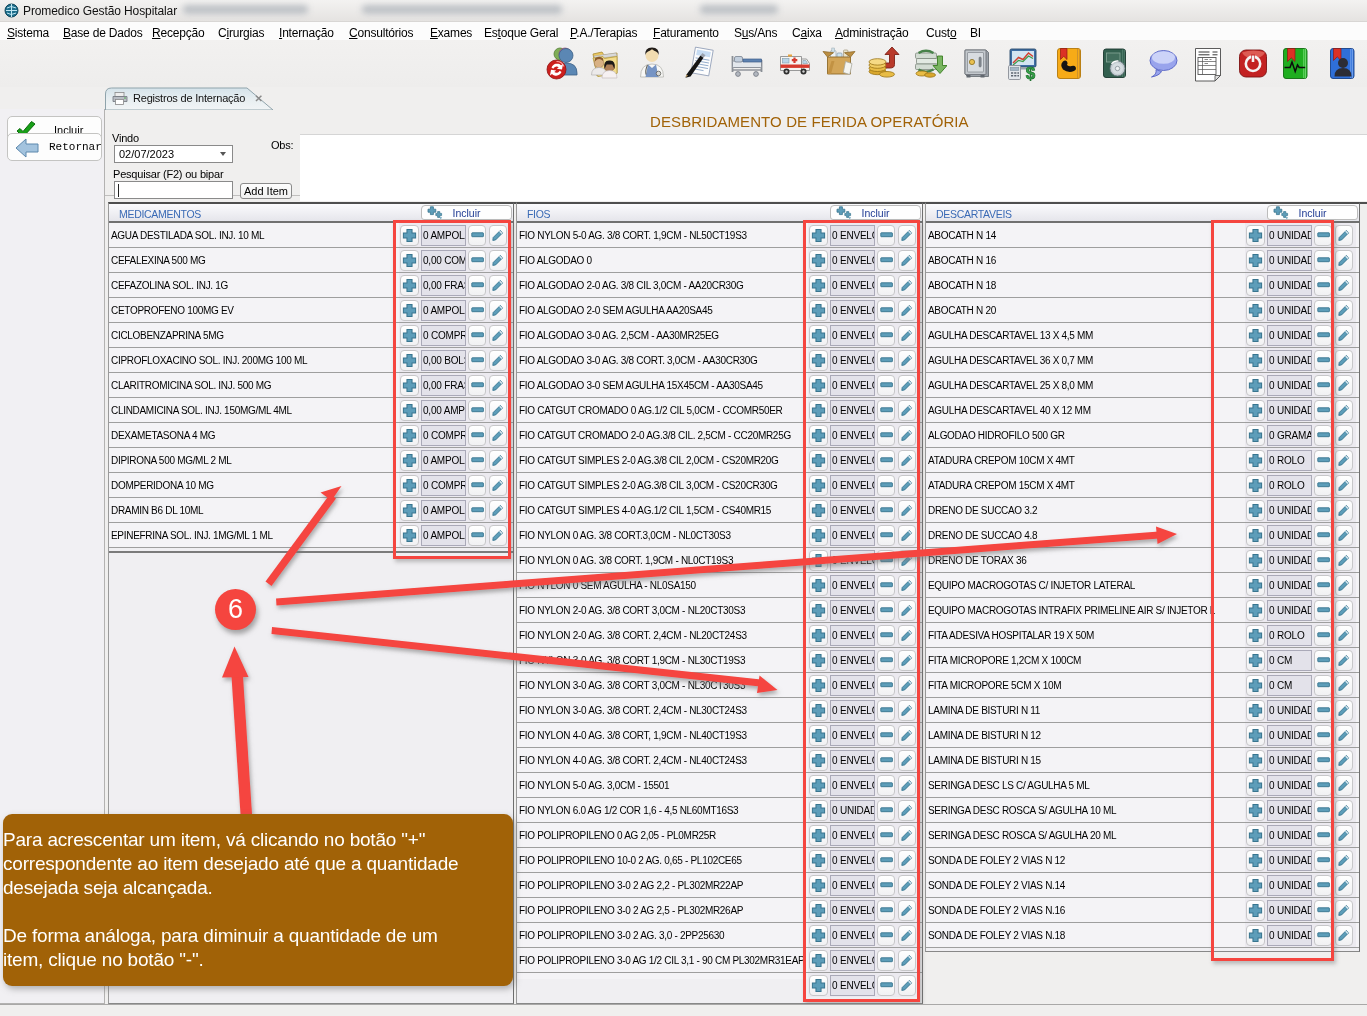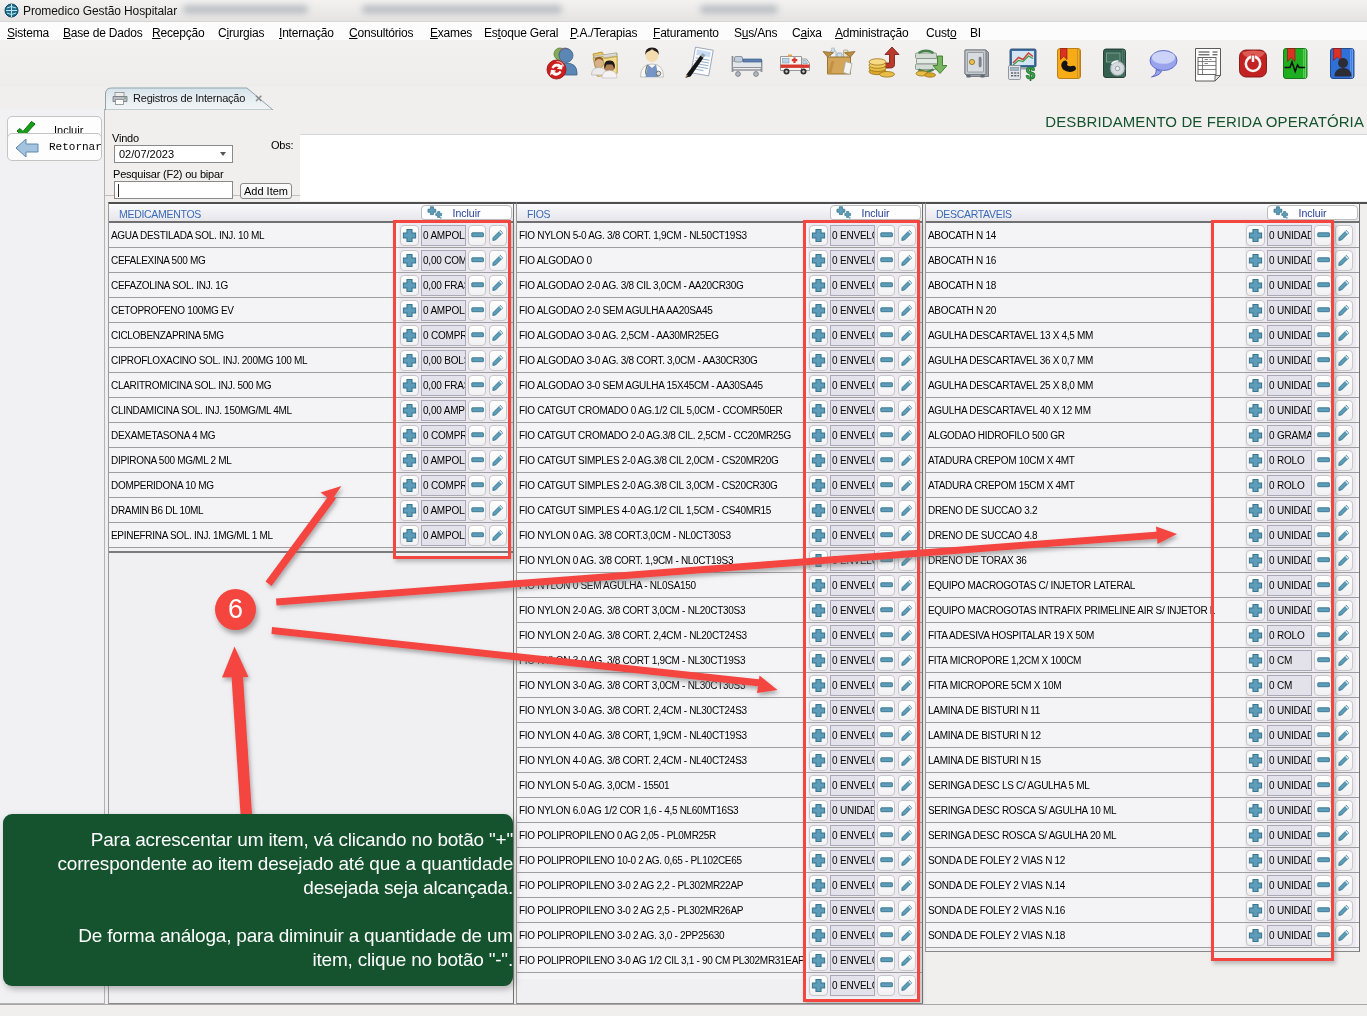--- a/index.html
+++ b/index.html
@@ -43,22 +43,22 @@
 .datecombo .da { position:absolute; right:6px; top:6px; width:0; height:0;
   border-left:3.5px solid transparent; border-right:3.5px solid transparent; border-top:4px solid #555; }
 .srch { position:absolute; left:114px; top:181px; width:119px; height:18px;
   background:#fff; border:1px solid #8a8a8a; }
 .srch i { position:absolute; left:3px; top:2px; width:1px; height:13px; background:#222; }
 .additem { position:absolute; left:240px; top:183px; width:52px; height:16px;
   background:linear-gradient(#fdfdfd,#f0f0f0); border:1px solid #8a8a8a; border-radius:3px;
   font-size:11px; text-align:center; line-height:15px; }
 .obsbox { position:absolute; left:300px; top:134px; width:1067px; height:67px; background:#fff;
   border-top:1px solid #d5d5d5;}
-.heading { position:absolute; left:650px; top:113px; width:714px; text-align:right;
-  font-size:15px; color:#14532d; letter-spacing:0.1px; }
+.heading { position:absolute; left:650px; top:113px; width:714px; text-align:left;
+  font-size:15px; color:#a16207; letter-spacing:0.1px; }
 
 .cttop { position:absolute; left:108px; top:202px; width:1259px; height:2px; background:#4f4f4f; }
 .panel { position:absolute; top:202px; background:#f0eff2;
   border-left:1px solid #9a9a9a; border-right:1px solid #6e6e6e; border-top:2px solid #4f4f4f; border-bottom:1px solid #888; overflow:hidden; }
 .phead { position:relative; height:19px; background:linear-gradient(#fbfbfd,#e5e5eb);
   border-bottom:2px solid #707070; }
 .ptitle { position:absolute; left:10px; top:4px; font-size:10.5px; color:#3a6ab5; letter-spacing:-0.3px;}
 .pincl { position:absolute; right:1px; top:1px; width:91px; height:15px; background:#fefefe;
   border:1px solid #bcbcbc; border-radius:4px 4px 3px 3px; }
 .pincl svg { position:absolute; left:5px; top:0px; }
@@ -75,23 +75,23 @@
 .be { left:90px; width:18px; }
 .qf { position:absolute; left:22px; top:1.5px; width:45px; height:21px; background:#e3e2ea;
   border:1px solid #aaa9b8; font-size:10px; line-height:19px; padding-left:1px; letter-spacing:-0.2px;
   overflow:hidden; white-space:nowrap; color:#000; }
 .partial { height:6px; border-bottom:none; }
 
 .redrect { position:absolute; border:3.5px solid #f5453f; box-shadow:2px 3px 4px rgba(120,120,120,0.45); }
 .circ6 { position:absolute; left:215px; top:589px; width:41px; height:41px; border-radius:50%;
   background:#f5453f; color:#fff; font-size:27px; text-align:center; line-height:40px;
   box-shadow:2px 4px 5px rgba(100,100,100,0.55); }
-.redbox { position:absolute; left:3px; top:814px; width:510px; height:172px; background:#14532d;
+.redbox { position:absolute; left:3px; top:814px; width:510px; height:172px; background:#a16207;
   border-radius:9px; box-shadow:2px 3px 6px rgba(110,110,110,0.5); color:#fff;
-  font-size:19px; line-height:24px; text-align:right; padding-top:14px; letter-spacing:-0.2px; }
+  font-size:19px; line-height:24px; text-align:left; padding-top:14px; letter-spacing:-0.2px; }
 .botline { position:absolute; left:0; top:1004px; width:1367px; height:1px; background:#a9a8a7; }
 .botbar { position:absolute; left:0; top:1005px; width:1367px; height:11px; background:#f0efee; }
 </style></head><body>
 
 <div class="titlebar">
   <svg class="tbicon" width="15" height="15" viewBox="0 0 15 15">
     <circle cx="7.5" cy="7.5" r="6.5" fill="#1c6e8c" stroke="#10475c"></circle>
     <path d="M3 5 q4-3 9 0 M3 10 q4 3 9 0 M7.5 1 v13" stroke="#bfe6f2" stroke-width="1" fill="none"></path>
     <path d="M2 7.5 h11" stroke="#bfe6f2" stroke-width="1"></path>
   </svg>

